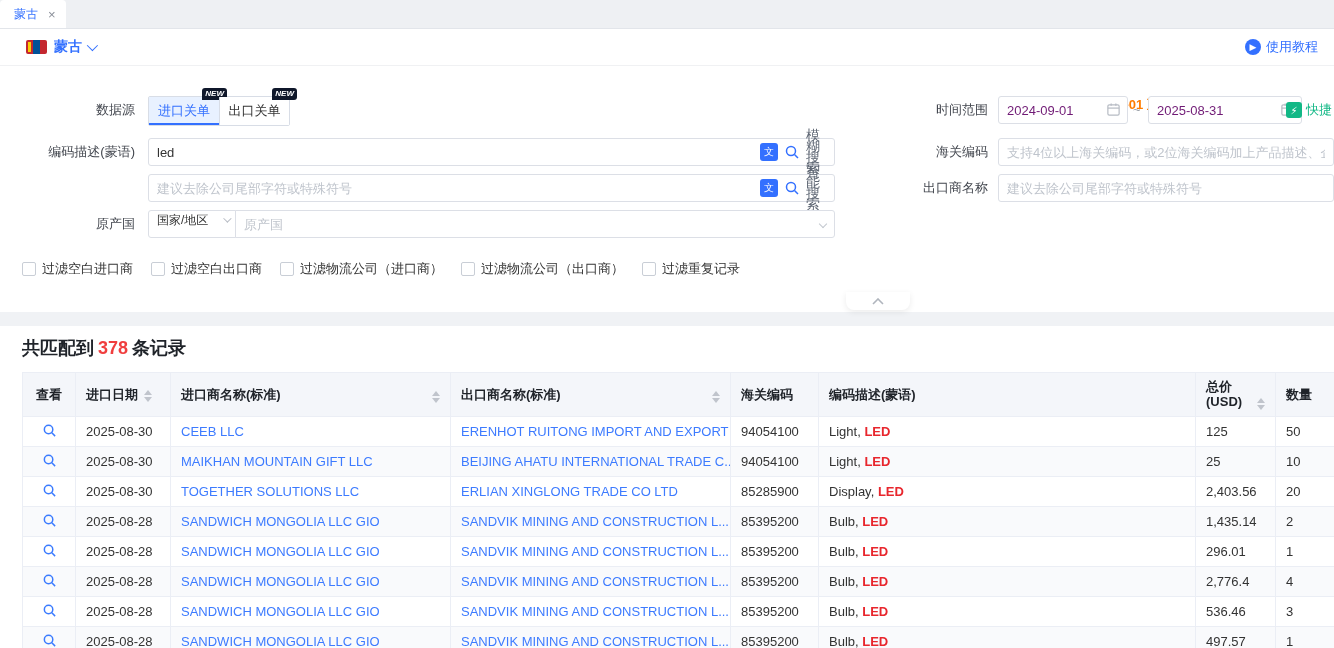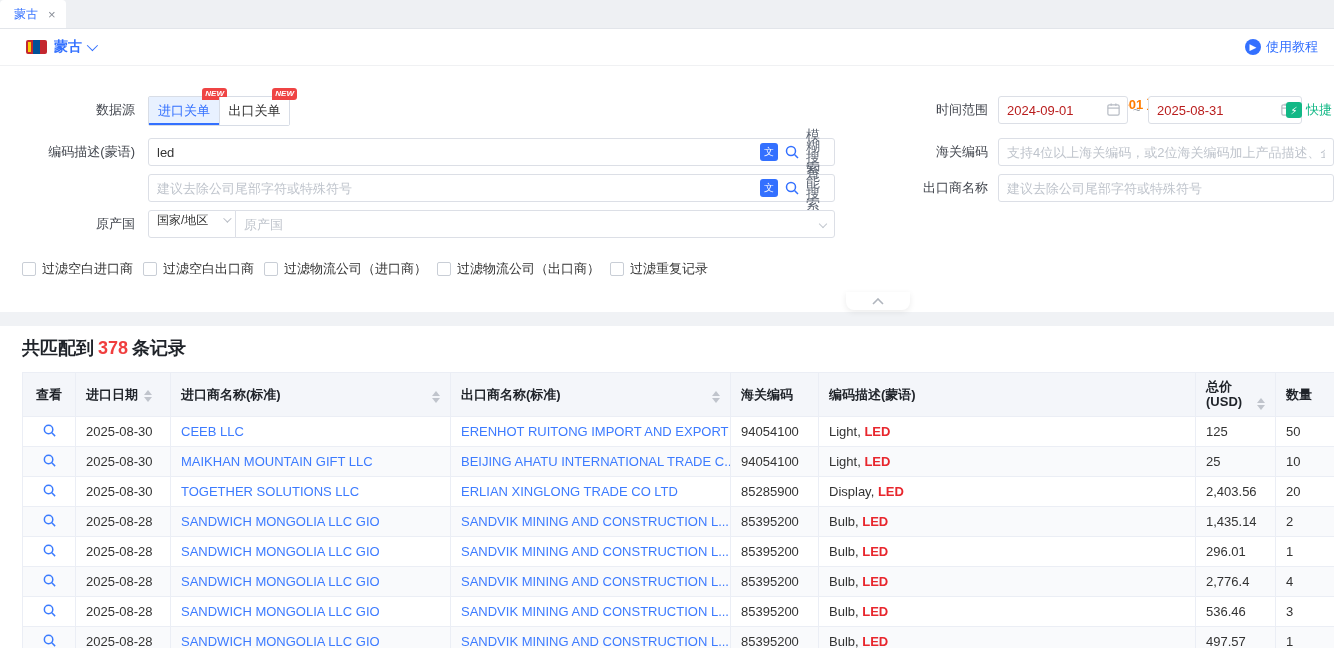--- a/index.html
+++ b/index.html
@@ -31,26 +31,26 @@
   .fpanel { position:relative; height:246px; background:#fff; }
   .flabel { position:absolute; height:28px; line-height:28px; font-size:13px; color:#42464e; text-align:right; }
   .update { position:absolute; top:30px; right:104px; font-size:13px; color:#8a8f99; }
   .update b { color:#ff7d00; font-weight:700; }
 
   .ds-tabs { position:absolute; left:148px; top:30px; display:flex; border:1px solid #d8dde6; border-radius:2px; }
   .ds-tab { position:relative; width:70px; height:28px; line-height:27px; text-align:center;
     font-size:13px; color:#333; background:#fff; cursor:pointer; }
   .ds-tab + .ds-tab { border-left:1px solid #d8dde6; }
   .ds-tab.active { background:#e8f1ff; color:#3370ff; box-shadow:inset 0 -2px 0 #3370ff; }
-  .new-badge { position:absolute; top:-9px; right:-8px; background:#ef4444; color:#fff;
+  .new-badge { position:absolute; top:-9px; right:-8px; background:#0f172a; color:#fff;
     font-size:8px; font-style:italic; font-weight:700; line-height:1; padding:2px 3px;
     border-radius:3px 3px 3px 0; }
 
   .tinput { position:absolute; height:28px; border:1px solid #dcdfe6; border-radius:3px;
-    background:#fff; font-size:13px; color:#b91c1c; padding:0 8px; width:100%; outline:none;
+    background:#fff; font-size:13px; color:#701a75; padding:0 8px; width:100%; outline:none;
     font-family:inherit; }
   input::placeholder { color:#bfc4cc; }
   .iwrap { position:absolute; height:28px; }
   .iwrap > input { position:static; }
   .cwrap { position:absolute; height:28px; border:1px solid #dcdfe6; border-radius:3px;
     background:#fff; display:flex; align-items:center; padding:0 6px 0 8px; gap:6px; }
   .cwrap input { flex:1; border:none; outline:none; font-size:13px; color:#333; font-family:inherit; min-width:0; }
   .trans-icon { width:18px; height:18px; flex:none; background:#3370ff; border-radius:3px;
     color:#fff; font-size:10px; display:flex; align-items:center; justify-content:center; cursor:pointer; }
   .mag-icon { flex:none; cursor:pointer; display:flex; }
@@ -63,21 +63,21 @@
   .quick-label { color:#12b886; font-size:13px; white-space:nowrap; }
 
   .oselect { position:absolute; left:148px; top:144px; width:88px; height:28px;
     border:1px solid #dcdfe6; border-radius:3px 0 0 3px; background:#fff; display:flex;
     align-items:center; padding:0 6px 8px 8px; font-size:12px; color:#333; cursor:pointer; }
   .sel-chev { margin-left:auto; width:6px; height:6px; border-right:1.4px solid #b7bcc4;
     border-bottom:1.4px solid #b7bcc4; transform:rotate(45deg) translateY(-2px); }
   .in-chev { position:absolute; right:9px; top:11px; width:6px; height:6px;
     border-right:1.4px solid #c3c8cf; border-bottom:1.4px solid #c3c8cf; transform:rotate(45deg); }
 
-  .cbrow { position:absolute; left:22px; top:194px; display:flex; gap:10px; }
+  .cbrow { position:absolute; left:22px; top:194px; display:flex; gap:18px; }
   .cb-item { display:flex; align-items:center; gap:6px; font-size:13px; color:#333; cursor:pointer; }
   .cb-box { width:14px; height:14px; border:1px solid #c9ced6; border-radius:2px; background:#fff; flex:none; }
 
   .collapse { position:absolute; left:846px; top:226px; width:64px; height:18px;
     display:flex; align-items:center; justify-content:center; border-radius:0 0 8px 8px;
     box-shadow:0 2px 6px rgba(0,0,0,.08); background:#fff; cursor:pointer; }
 
   .gap-strip { height:14px; background:#f0f2f5; }
 
   

